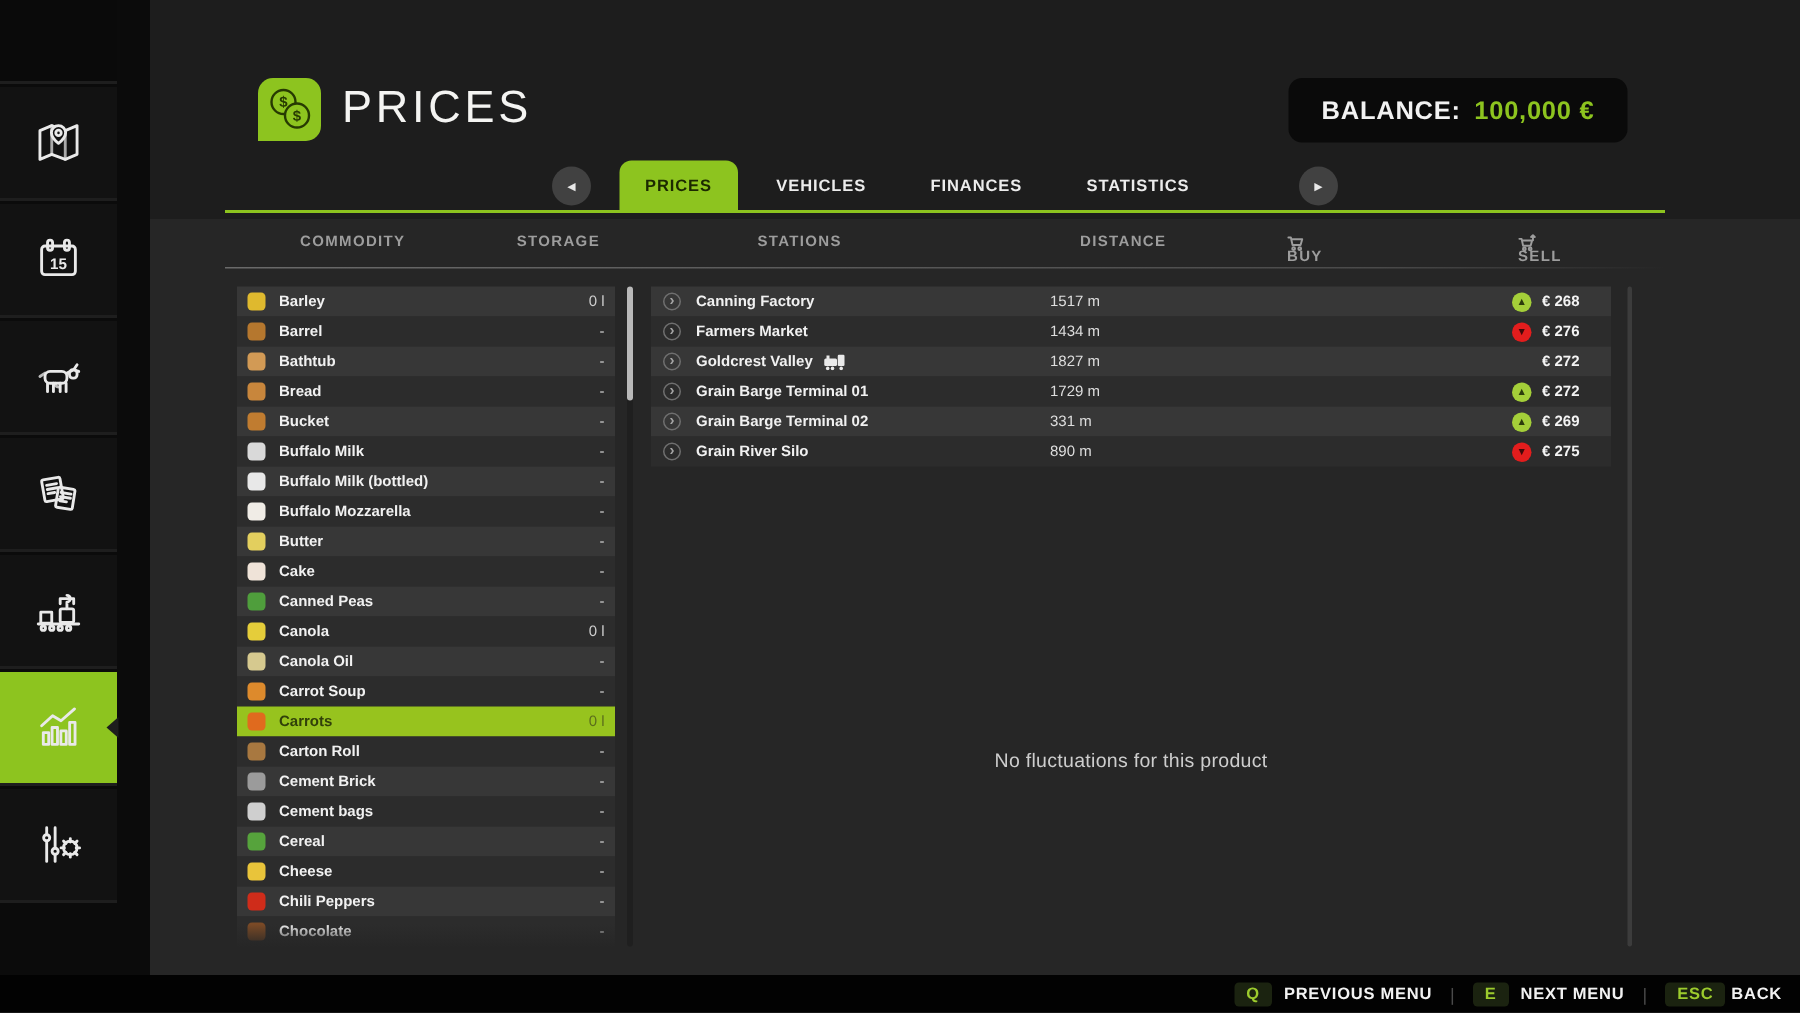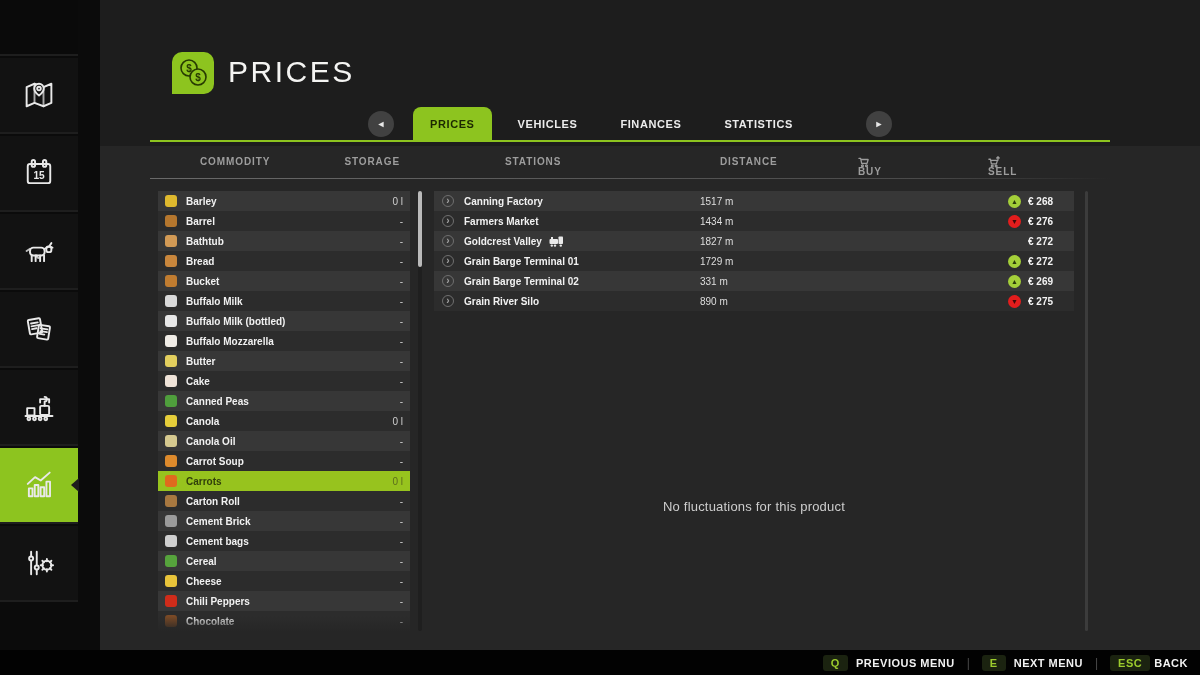--- a/index.html
+++ b/index.html
@@ -42,21 +42,21 @@
 
   
   .colhead { position:absolute; left:0; top:0; width:1122px; height:32px; font-size:10px; font-weight:bold;
              letter-spacing:0.9px; color:#9d9d9d; }
   .colhead span { position:absolute; top:10px; }
   .ch-commodity { left:94px;margin-left:28px; }
   .ch-storage  { left:244px; width:78px; text-align:right; }
   .ch-stations { left:427px; }
   .ch-distance { left:642px; }
   .ch-buy  { left:780px; display:flex; align-items:center; gap:5px; }
-  .ch-sell { left:910px; display:flex; align-items:center; gap:5px;text-align:right; }
+  .ch-sell { left:934px; display:flex; align-items:center; gap:5px;text-align:right; }
   .colhead svg { width:12px; height:12px; stroke:#9d9d9d; fill:none; stroke-width:1.4; stroke-linecap:round; stroke-linejoin:round; }
   .colhead-rule { position:absolute; left:72px; top:32px; width:960px; height:1px;
                   background:linear-gradient(to right,#6a6a6a,#4a4a4a 80%,rgba(70,70,70,0)); }
 
   
   .clist { position:absolute; left:80px; top:45px; width:252px; }
   .clist:after { content:""; position:absolute; left:0; bottom:-1px; width:100%; height:16px;
                  background:linear-gradient(to bottom, rgba(38,38,38,0), #262626); pointer-events:none; }
   .c-row { height:20px; display:flex; align-items:center; padding:0 7px; cursor:pointer; }
   .c-row:nth-child(odd)  { background:#373737; }
@@ -181,20 +181,24 @@
 <div class="topzone">
   <svg class="app-icon" viewBox="0 0 46 46">
     <path d="M2 44 V12 A10 10 0 0 1 12 2 h22 a10 10 0 0 1 10 10 v22 a10 10 0 0 1 -10 10 z" id="app-badge" fill="#8dc41f"></path>
     <circle cx="19" cy="18" r="8" fill="none" stroke="#273a02" stroke-width="1.6"></circle>
     <text x="19" y="21.5" text-anchor="middle" font-size="10" font-weight="bold" fill="#273a02" font-family="Liberation Sans, sans-serif">$</text>
     <circle cx="28" cy="27" r="8" stroke="#273a02" stroke-width="1.6" id="coin-front" fill="#8dc41f"></circle>
     <text x="28" y="30.5" text-anchor="middle" font-size="10" font-weight="bold" fill="#273a02" font-family="Liberation Sans, sans-serif">$</text>
   </svg>
   <h1 class="page-title">PRICES</h1>
 
+  <div class="balance">
+    <span class="lbl">BALANCE:</span>
+    <span class="val">100,000 €</span>
+  </div>
 
   <div class="tab-arrow left">◄</div>
   <div class="tabbar" id="tabbar">
       <div class="tab active">PRICES</div>
       <div class="tab">VEHICLES</div>
       <div class="tab">FINANCES</div>
       <div class="tab">STATISTICS</div>
     </div>
   <div class="tab-arrow right">►</div>
   <div class="tab-underline"></div>

